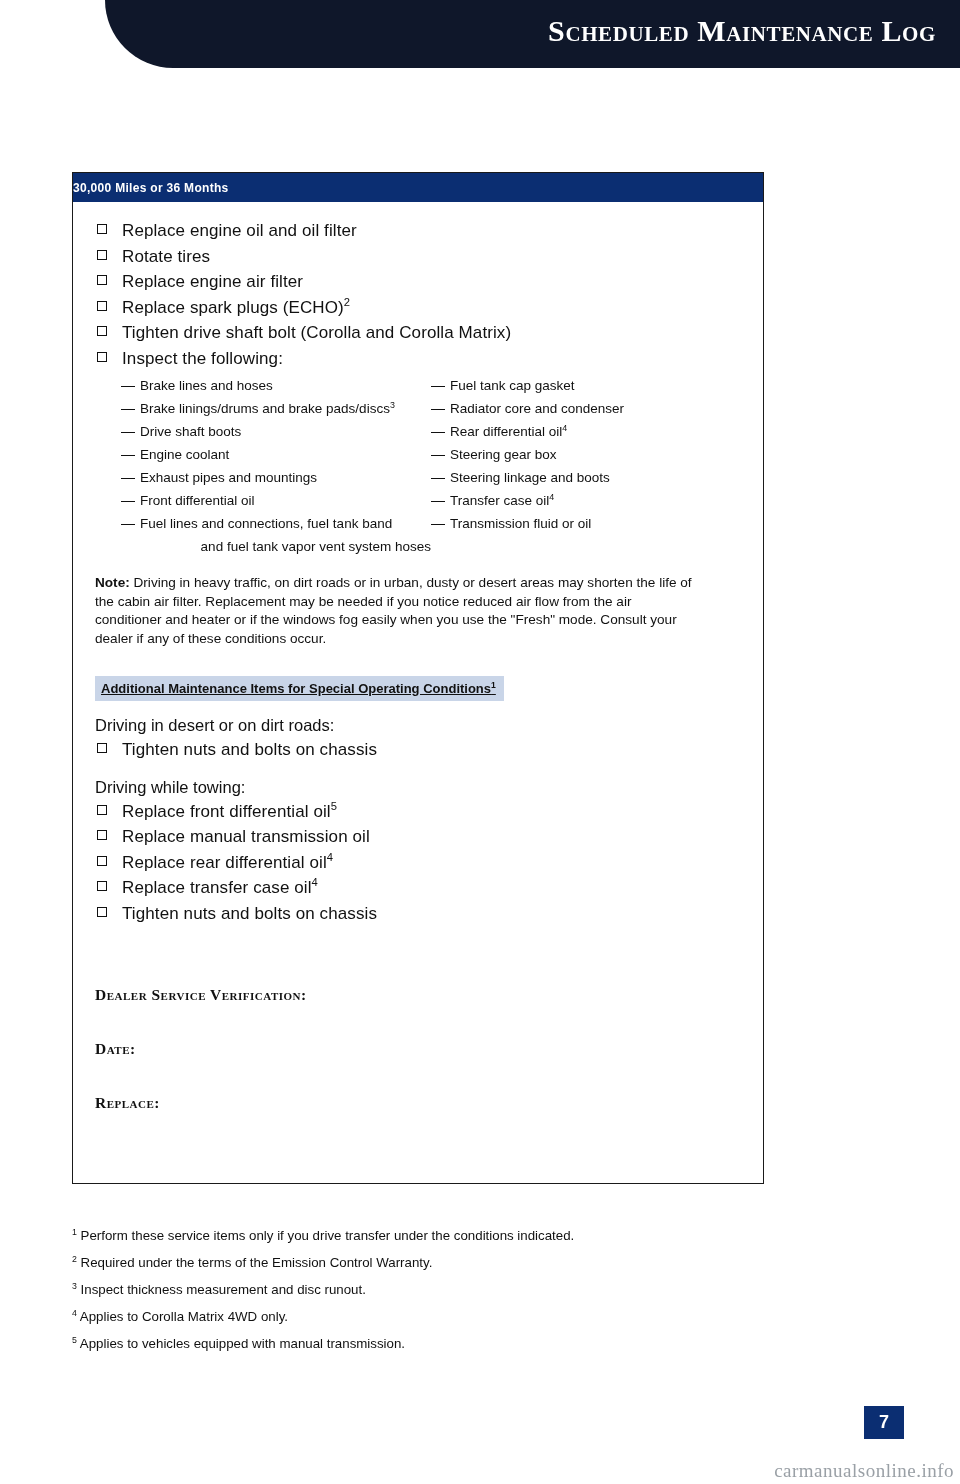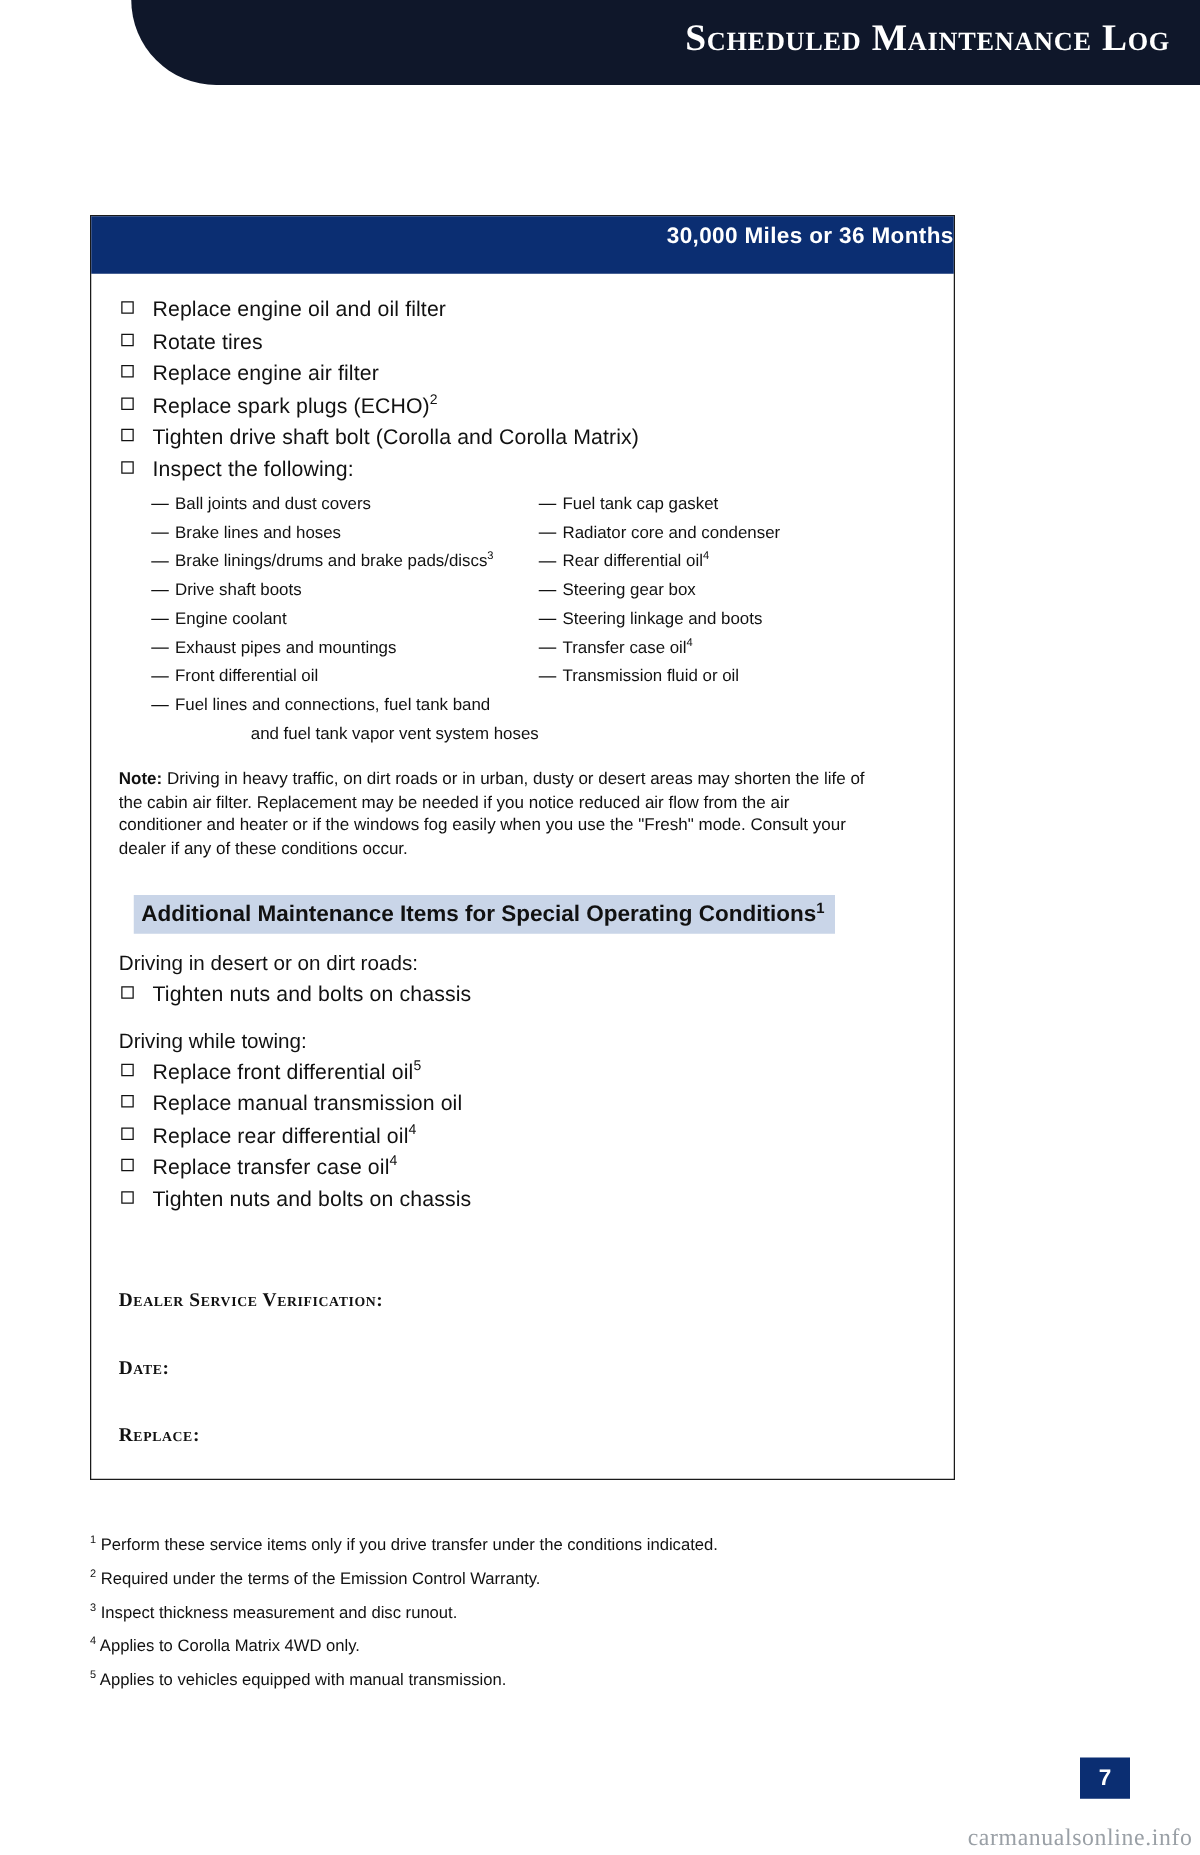--- a/index.html
+++ b/index.html
@@ -46,24 +46,24 @@
     top: 172px;
     width: 692px;
     height: 1012px;
     border: 1px solid #1a1a1a;
     box-sizing: border-box;
     background: #ffffff;
   }
   .box-title-bar {
     background: #0b2e72;
     color: #ffffff;
-    height: 46px;
+    height: 29px;
     line-height: 31px;
-    text-align: right;
-    font-size: 18px;
+    text-align: left;
+    font-size: 12px;
     font-weight: bold;
     letter-spacing: 0.3px;
   }
 
   .box-body {
     padding: 16px 22px 0 22px;
   }
 
   
   ul.checklist {
@@ -130,27 +130,28 @@
     font-size: 13.6px;
     line-height: 18.5px;
     color: #111;
     width: 600px;
   }
   .note b { font-weight: bold; }
 
   
   .addl-bar {
     margin-top: 28px;
-    margin-left: 12px;
+    margin-left: 0;
     display: inline-block;
     background: #c9d5e8;
     padding: 5px 8px 5px 6px;
-    font-size: 18px;
-    font-weight: bold;
-    color: #111;
+    font-size: 13px;
+    font-weight: bold;
+    color: #111;
+    text-decoration: underline;
   }
 
   .subhead {
     margin-top: 15px;
     margin-bottom: 2px;
     font-size: 16.5px;
     font-weight: normal;
     color: #111;
   }
 
@@ -226,21 +227,20 @@
         <li><span class="box-glyph"></span><span>Replace engine oil and oil filter</span></li>
         <li><span class="box-glyph"></span><span>Rotate tires</span></li>
         <li><span class="box-glyph"></span><span>Replace engine air filter</span></li>
         <li><span class="box-glyph"></span><span>Replace spark plugs (ECHO)</span><sup>2</sup></li>
         <li><span class="box-glyph"></span><span>Tighten drive shaft bolt (Corolla and Corolla Matrix)</span></li>
         <li><span class="box-glyph"></span><span>Inspect the following:</span></li>
       </ul>
 
     <div class="inspect-cols">
       <div class="inspect-col" id="inspect-left">
-          <div class="line"><span class="dash"></span><span>Ball joints and dust covers</span></div>
           <div class="line"><span class="dash"></span><span>Brake lines and hoses</span></div>
           <div class="line"><span class="dash"></span><span>Brake linings/drums and brake pads/discs</span><sup>3</sup></div>
           <div class="line"><span class="dash"></span><span>Drive shaft boots</span></div>
           <div class="line"><span class="dash"></span><span>Engine coolant</span></div>
           <div class="line"><span class="dash"></span><span>Exhaust pipes and mountings</span></div>
           <div class="line"><span class="dash"></span><span>Front differential oil</span></div>
           <div class="line"><span class="dash"></span><span>Fuel lines and connections, fuel tank band</span><span class="cont">and fuel tank vapor vent system hoses</span></div>
         </div>
       <div class="inspect-col" id="inspect-right">
           <div class="line"><span class="dash"></span><span>Fuel tank cap gasket</span></div>

